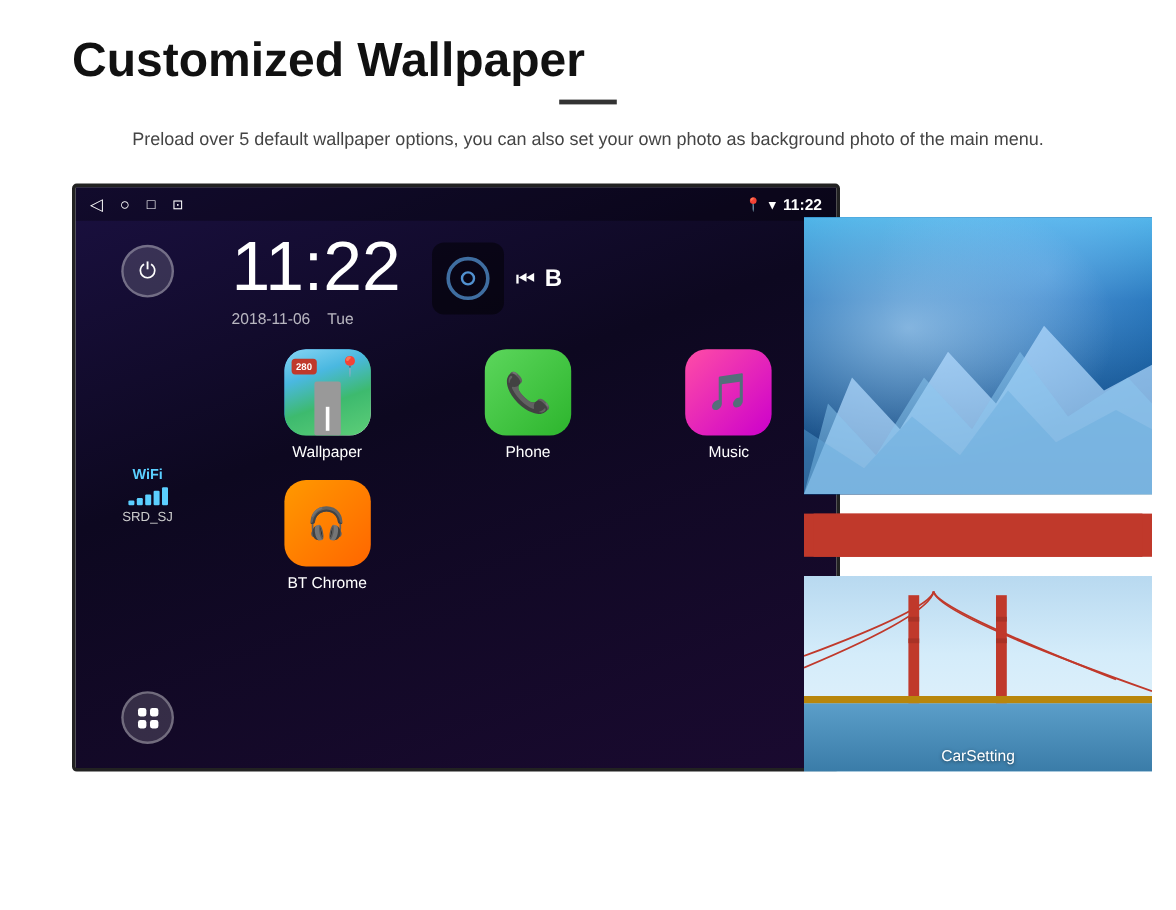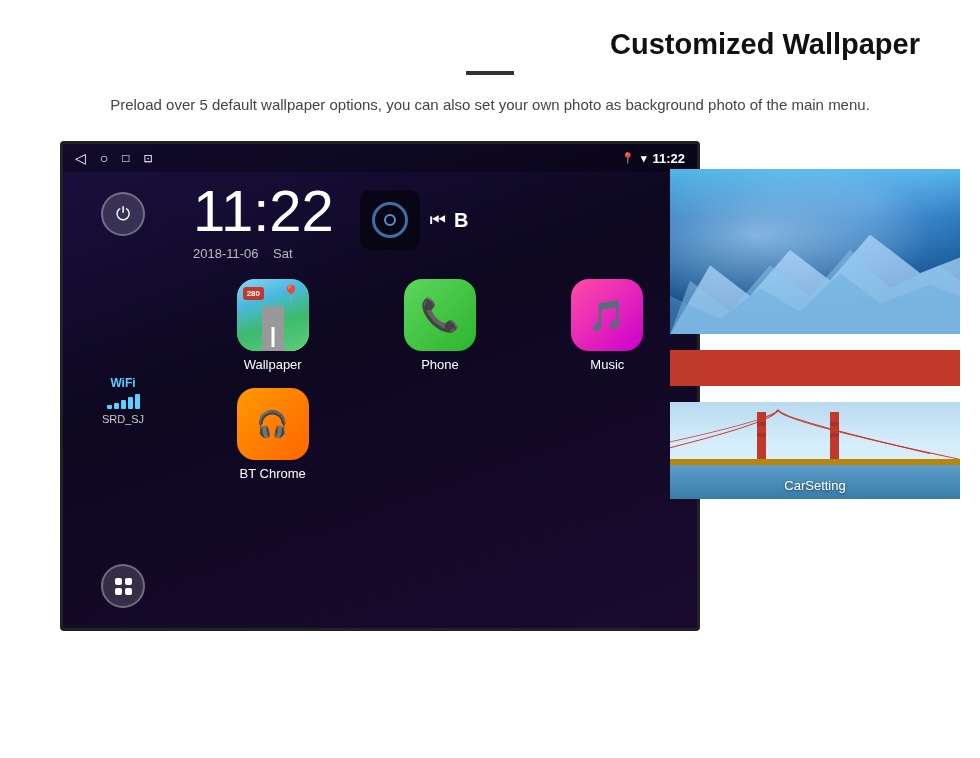--- a/index.html
+++ b/index.html
@@ -10,22 +10,22 @@
       font-family: Arial, sans-serif;
       overflow: hidden;
     }
 
     .page-wrapper {
       width: 980px;
       padding: 28px 60px 20px;
     }
 
     .title {
-      text-align: right;
-      font-size: 29px;
+      text-align: left;
+      font-size: 40px;
       font-weight: 900;
       color: #111;
       margin-bottom: 10px;
     }
 
     .title-underline {
       width: 48px;
       height: 4px;
       background: #333;
       margin: 0 auto 18px;
@@ -305,21 +305,21 @@
     .video-app {
       background: linear-gradient(135deg, #333, #555);
     }
 
     
     .wallpaper-panels {
       position: absolute;
       right: 0;
       top: 28px;
       width: 290px;
-      height: 330px;
+      height: 462px;
       display: flex;
       flex-direction: column;
       gap: 16px;
     }
 
     .wallpaper-top {
       height: 50%;
       background: linear-gradient(135deg, #1a8ad4, #0a4a8a, #87ceeb);
       position: relative;
       overflow: hidden;
@@ -472,21 +472,21 @@
         </div>
 
         <div class="center-content">
 
           <div class="clock-area">
             <div>
               <div class="clock-time">11:22</div>
               <div class="clock-date">
                 <span>2018-11-06</span>
                 &nbsp;&nbsp;
-                <span>Sat</span>
+                <span>Tue</span>
               </div>
             </div>
             <div class="clock-right">
               <div class="antenna-icon">
                 <div class="antenna-circle">
                   <div class="antenna-inner"></div>
                 </div>
               </div>
               <div class="media-icons">
                 <span style="font-size:18px;color:white;">⏮</span>

